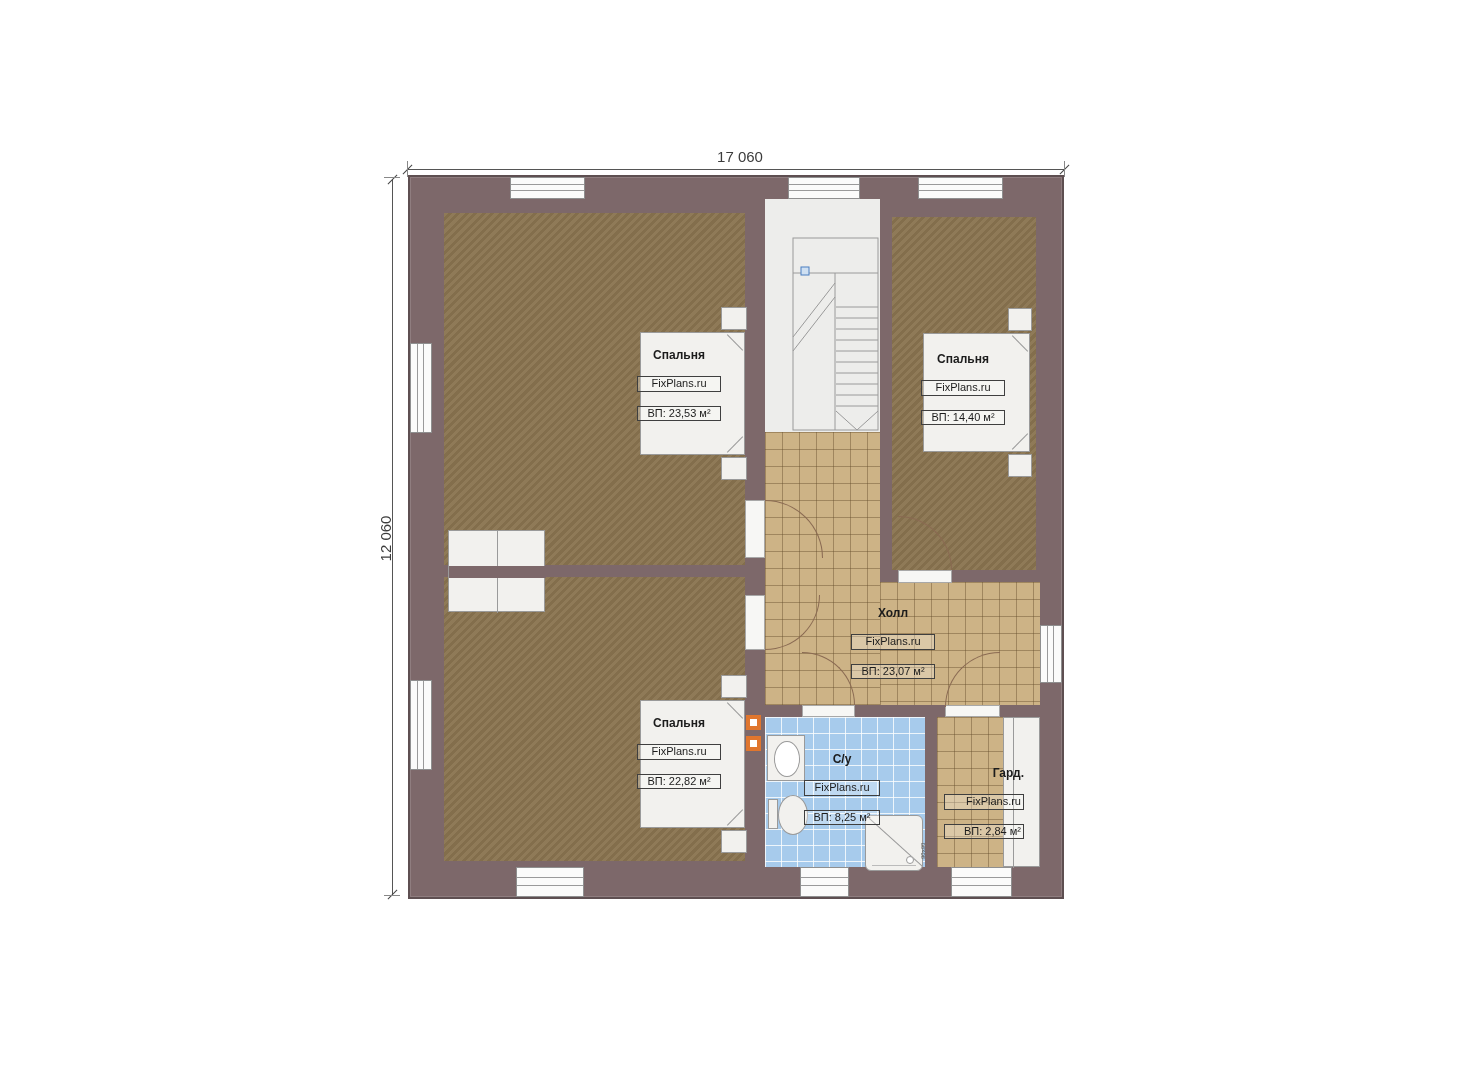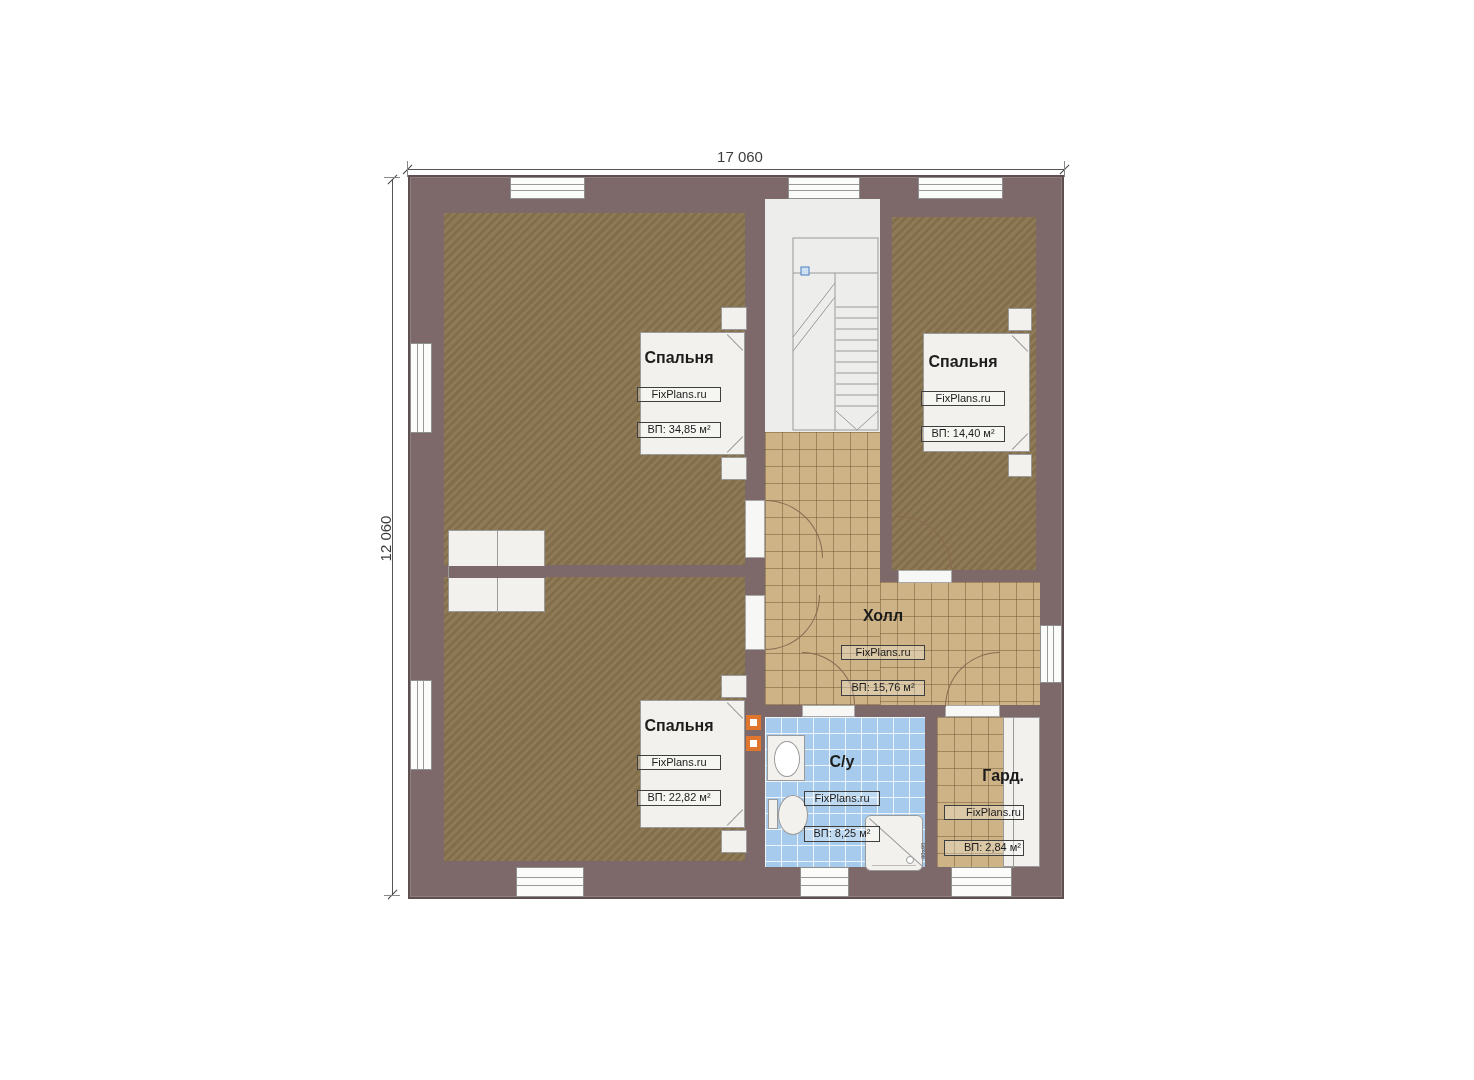--- a/index.html
+++ b/index.html
@@ -32,22 +32,22 @@
   .arc{box-sizing:border-box;}
   .arc-tr{border-top:1px solid #8a6a52;border-right:1px solid #8a6a52;border-top-right-radius:100% 100%;}
   .arc-br{border-bottom:1px solid #8a6a52;border-right:1px solid #8a6a52;border-bottom-right-radius:100% 100%;}
   .arc-tl{border-top:1px solid #8a6a52;border-left:1px solid #8a6a52;border-top-left-radius:100% 100%;}
   
   .bed,.nstand,.fixt{background:#f2f1ee;border:1px solid #9a9a9a;box-sizing:border-box;}
   .fold{position:absolute;width:22px;height:1px;background:#9a9a9a;}
   .radiator{box-sizing:border-box;width:15px;height:15px;border:4px solid #e0762e;background:#fff;}
   
   .rlabel{color:#1c1c1c;text-align:center;font-size:11px;line-height:1.2;}
-  .rname{font-weight:bold;font-size:16px;margin-bottom:2px;}
-  .rbox{border:1px solid #3f3f3f;background:rgba(255,255,255,.28);padding:0 2px;margin-top:20px;
+  .rname{font-weight:bold;font-size:12px;margin-bottom:2px;}
+  .rbox{border:1px solid #3f3f3f;background:rgba(255,255,255,.28);padding:0 2px;margin-top:14px;
         font-size:11px;white-space:nowrap;}
   
   .dimline{background:#555;}
   .dimtext{font-size:15px;color:#3c3c3c;text-align:center;}
   .tick{position:absolute;width:13px;height:1px;background:#444;}
   .ext{position:absolute;background:#888;}
   .shlabel{font-size:6px;color:#555;transform:rotate(-90deg);transform-origin:left top;white-space:nowrap;}
 </style>
 </head>
 <body>
@@ -169,33 +169,33 @@
       <div class="abs" style="left:6px;bottom:4px;width:44px;height:1px;background:#bbb;"></div>
     </div>
     <div class="abs shlabel" style="left:510px;top:682px;">90х90</div>
 
     <div class="abs radiator" style="left:336px;top:538px;"></div>
     <div class="abs radiator" style="left:336px;top:559px;"></div>
 
     <div class="abs rlabel" style="left:227px;top:171px;width:84px;">
       <div class="rname">Спальня</div>
       <div class="rbox">FixPlans.ru</div>
-      <div class="rbox">ВП: 34,85 м²</div>
+      <div class="rbox">ВП: 23,53 м²</div>
     </div>
 
     <div class="abs rlabel" style="left:511px;top:175px;width:84px;">
       <div class="rname">Спальня</div>
       <div class="rbox">FixPlans.ru</div>
       <div class="rbox">ВП: 14,40 м²</div>
     </div>
 
-    <div class="abs rlabel" style="left:431px;top:429px;width:84px;">
+    <div class="abs rlabel" style="left:441px;top:429px;width:84px;">
       <div class="rname">Холл</div>
       <div class="rbox">FixPlans.ru</div>
-      <div class="rbox">ВП: 15,76 м²</div>
+      <div class="rbox">ВП: 23,07 м²</div>
     </div>
 
     <div class="abs rlabel" style="left:227px;top:539px;width:84px;">
       <div class="rname">Спальня</div>
       <div class="rbox">FixPlans.ru</div>
       <div class="rbox">ВП: 22,82 м²</div>
     </div>
 
     <div class="abs rlabel" style="left:394px;top:575px;width:76px;">
       <div class="rname">С/у</div>

